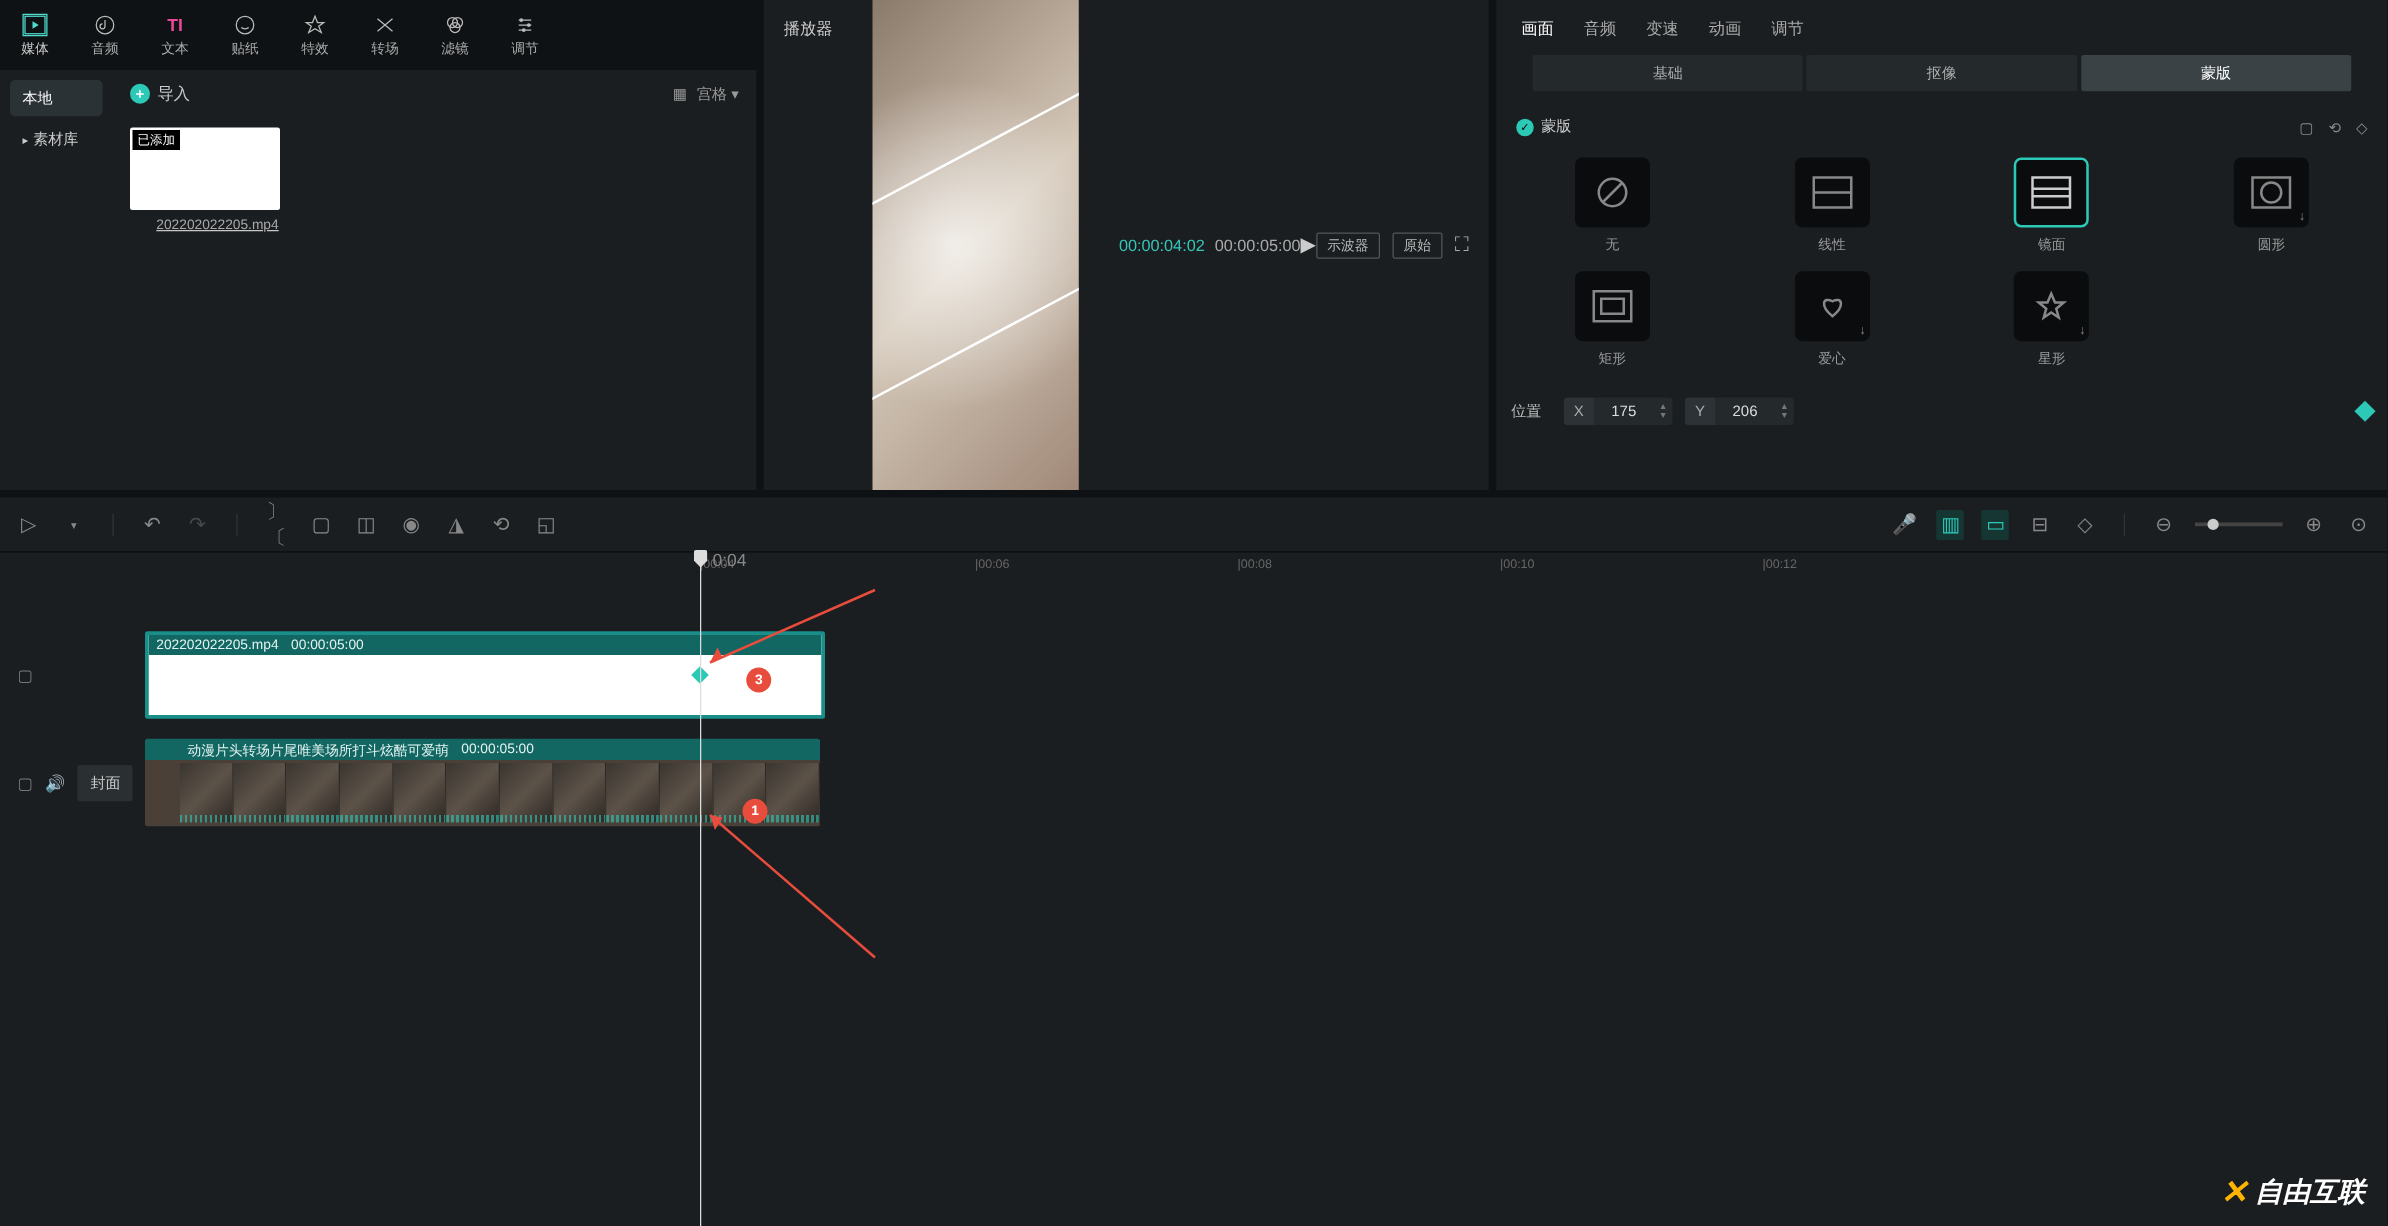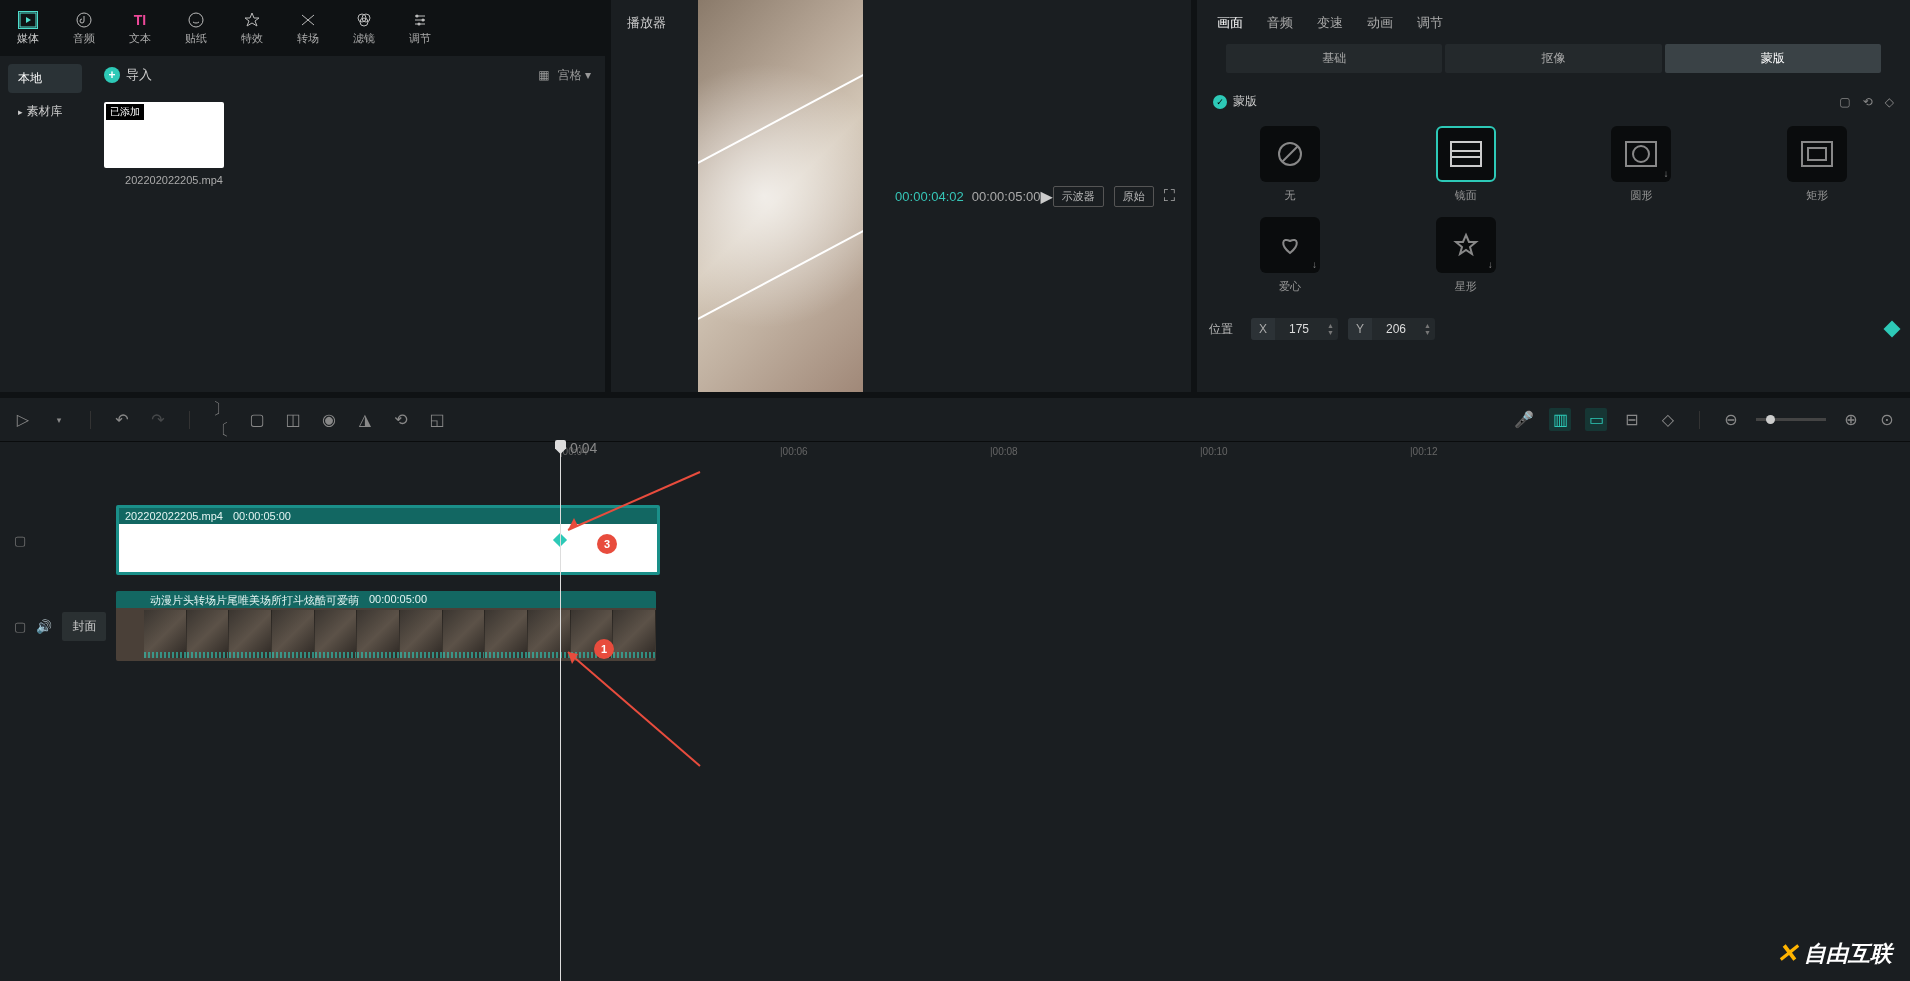--- a/index.html
+++ b/index.html
@@ -23,21 +23,21 @@
 .left-sidebar-item.active { background: #2a3236; color: #fff; }
 .left-sidebar-item .arrow { margin-right: 4px; font-size: 9px; }
 
 .media-area { flex: 1; background: #1a1e21; padding: 10px 14px; }
 .media-header { display: flex; justify-content: space-between; align-items: center; margin-bottom: 18px; }
 .import-btn { display: flex; align-items: center; gap: 6px; font-size: 13px; color: #ccc; cursor: pointer; }
 .import-plus { width: 16px; height: 16px; background: #2dc9b7; border-radius: 50%; display: flex; align-items: center; justify-content: center; color: #fff; font-size: 12px; font-weight: bold; }
 .view-opts { display: flex; align-items: center; gap: 8px; color: #999; font-size: 12px; }
 
 .media-grid { display: flex; gap: 12px; }
-.media-item { width: 140px; }
+.media-item { width: 140px; text-decoration: underline; }
 .media-thumb { width: 120px; height: 66px; background: #fff; position: relative; border-radius: 2px; }
 .added-badge { position: absolute; top: 2px; left: 2px; background: #000; color: #fff; font-size: 10px; padding: 1px 4px; }
 .media-name { font-size: 11px; color: #aaa; margin-top: 6px; text-align: center; }
 
 
 .mid-panel { width: 580px; background: #1a1e21; display: flex; flex-direction: row; }
 .player-title { padding: 14px 16px; font-size: 13px; color: #ccc; }
 .player-viewport { flex: 1; margin: 0 16px; position: relative; background: linear-gradient(135deg, #8a7a6a 0%, #b8a898 30%, #d4c8b8 50%, #c0b0a0 70%, #a08878 100%); overflow: hidden; }
 .player-viewport::before { content: ""; position: absolute; inset: 0; background: radial-gradient(circle at 40% 50%, rgba(255,255,255,0.7), transparent 60%); }
 .mask-line { position: absolute; width: 140%; height: 2px; background: #fff; transform-origin: center; }
@@ -304,20 +304,29 @@
       </div>
       <div class="mask-grid">
         <div class="mask-item">
             <div class="mask-box">
               <svg width="28" height="28">
                 <circle cx="14" cy="14" r="11" fill="none" stroke="#888" stroke-width="2"></circle>
                 <line x1="6" y1="22" x2="22" y2="6" stroke="#888" stroke-width="2"></line>
               </svg>
             </div>
             <span class="mask-label">无</span>
+          </div>
+        <div class="mask-item">
+            <div class="mask-box">
+              <svg width="34" height="28">
+                <rect x="2" y="2" width="30" height="24" fill="none" stroke="#888" stroke-width="2"></rect>
+                <line x1="2" y1="14" x2="32" y2="14" stroke="#888" stroke-width="2"></line>
+              </svg>
+            </div>
+            <span class="mask-label">线性</span>
           </div>
         <div class="mask-item">
             <div class="mask-box selected">
               <svg width="34" height="28">
                 <rect x="2" y="2" width="30" height="24" fill="none" stroke="#ccc" stroke-width="2"></rect>
                 <line x1="2" y1="11" x2="32" y2="11" stroke="#ccc" stroke-width="2"></line>
                 <line x1="2" y1="17" x2="32" y2="17" stroke="#ccc" stroke-width="2"></line>
               </svg>
             </div>
             <span class="mask-label">镜面</span>

